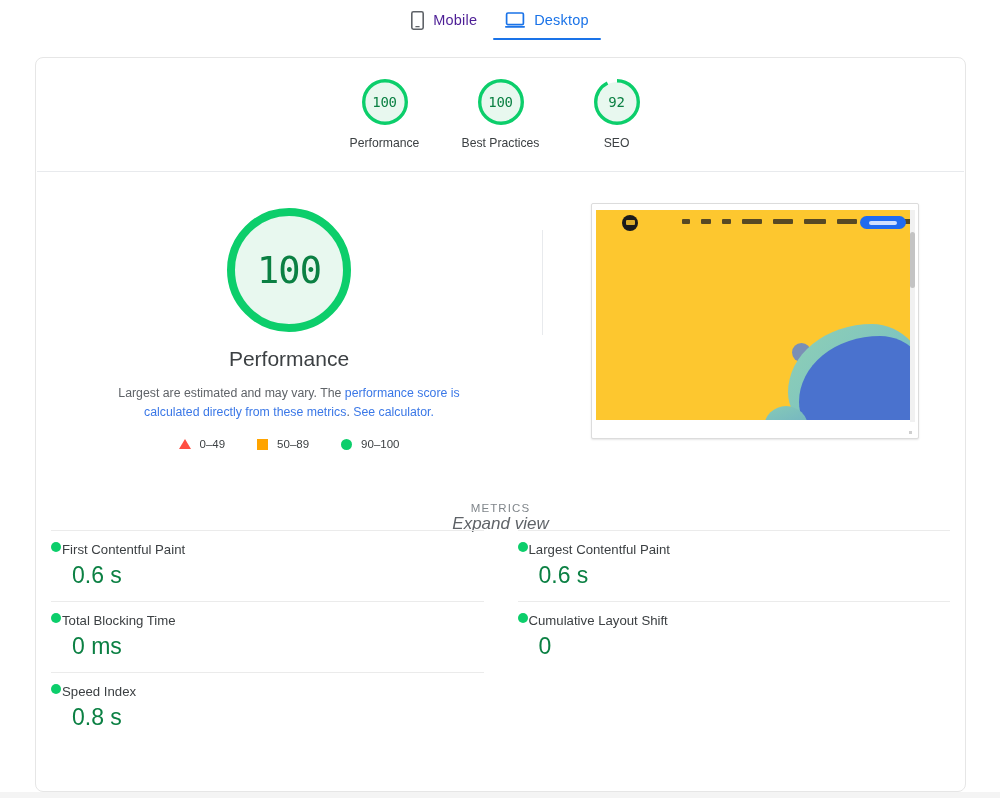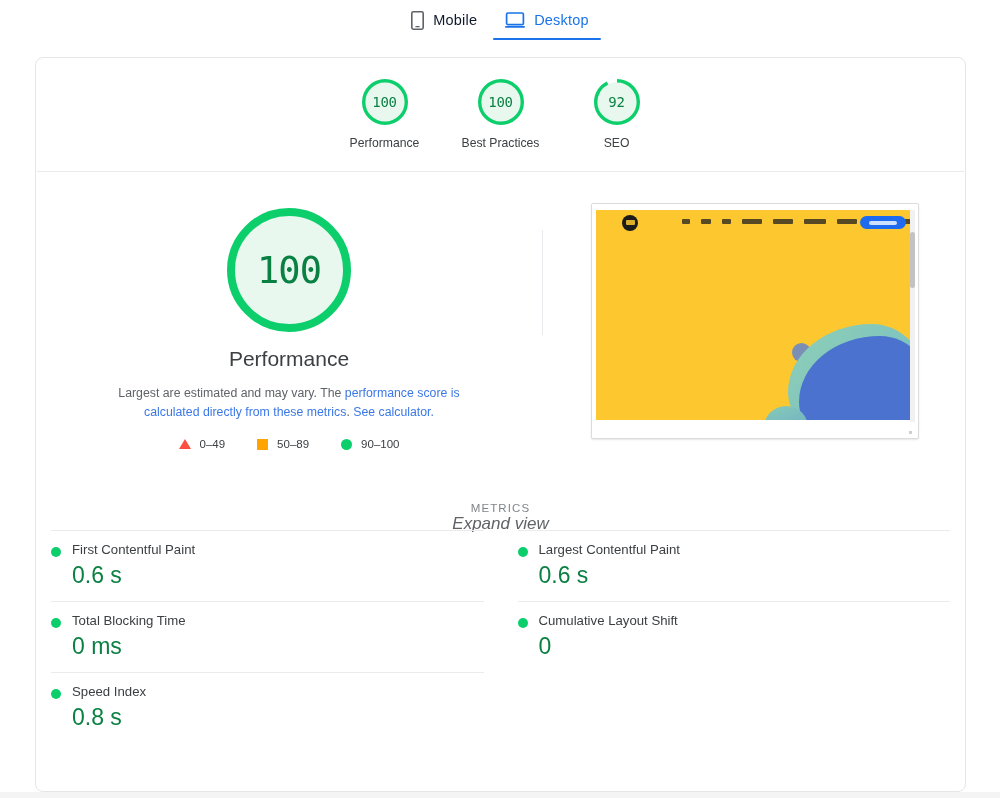--- a/index.html
+++ b/index.html
@@ -15,21 +15,21 @@
   
   .tabs {
     position: absolute; top: 0; left: 0; width: 1000px; height: 42px;
     display: flex; justify-content: center; align-items: flex-start; gap: 0px;
   }
   .tab {
     display: flex; align-items: center; gap: 9px;
     height: 40px; padding: 0 14px;
     font-size: 14.5px; letter-spacing: .2px;
     cursor: pointer; position: relative;
-    color: #0f172a;
+    color: #4c1d95;
   }
   .tab.active { color: #1a73e8; }
   .tab.active::after {
     content: ""; position: absolute; left: 2px; right: 2px; bottom: 0;
     height: 2.5px; background: #1a73e8; border-radius: 2px;
   }
   .tab .ic { display: flex; align-items: center; justify-content: center; }
 
   
   .card {
@@ -151,21 +151,21 @@
   .metrics-head {
     display: flex; justify-content: space-between; align-items: center;
     padding: 0 15px; height: 28px; flex-direction: column;
   }
   .metrics-title { font-size: 11.5px; letter-spacing: 1.1px; color: #80868b; }
   .expand { font-size: 17px; color: #5f6368; cursor: pointer; font-style: italic; }
 
   .metrics-grid { display: flex; gap: 34px; padding: 0 15px; }
   .metrics-col { flex: 1; }
   .metric-row { border-top: 1px solid #ebebeb; padding: 11px 0 12px 0; }
-  .metric-head { display: flex; align-items: flex-end; gap: 11px; }
+  .metric-head { display: flex; align-items: flex-start; gap: 1px; }
   .metric-dot { width: 10px; height: 10px; border-radius: 50%; background: #0cce6b; flex: none; }
   .metric-name { font-size: 13.2px; color: #3c4043; }
   .metric-value { margin-left: 21px; margin-top: 5px; font-size: 23px; color: #0b8043; font-weight: 400; }
 
   .bottom-strip { position: absolute; left: 0; bottom: 0; width: 1000px; height: 6px; background: #f4f4f4; }
 </style>
 </head>
 <body>
 
 <div id="root">

